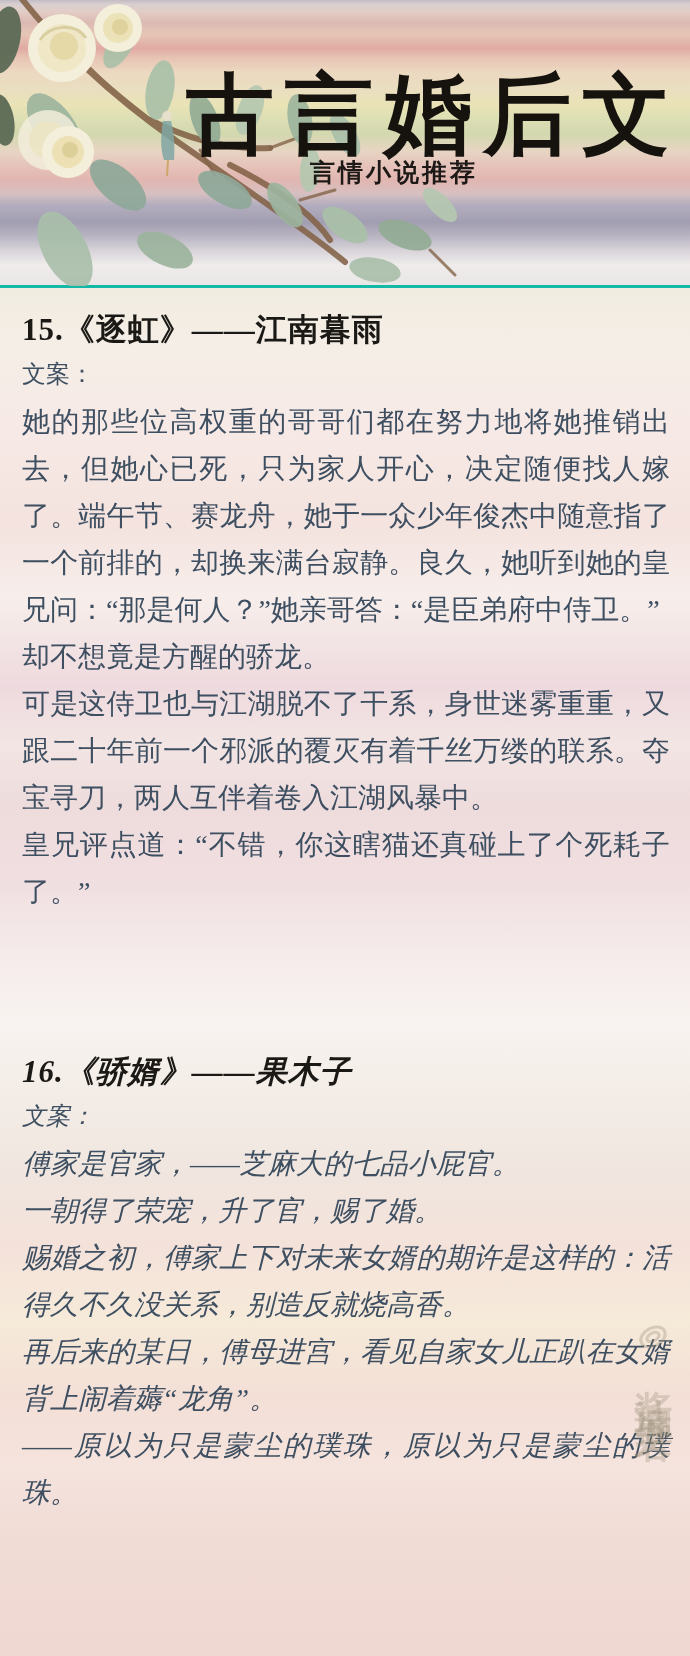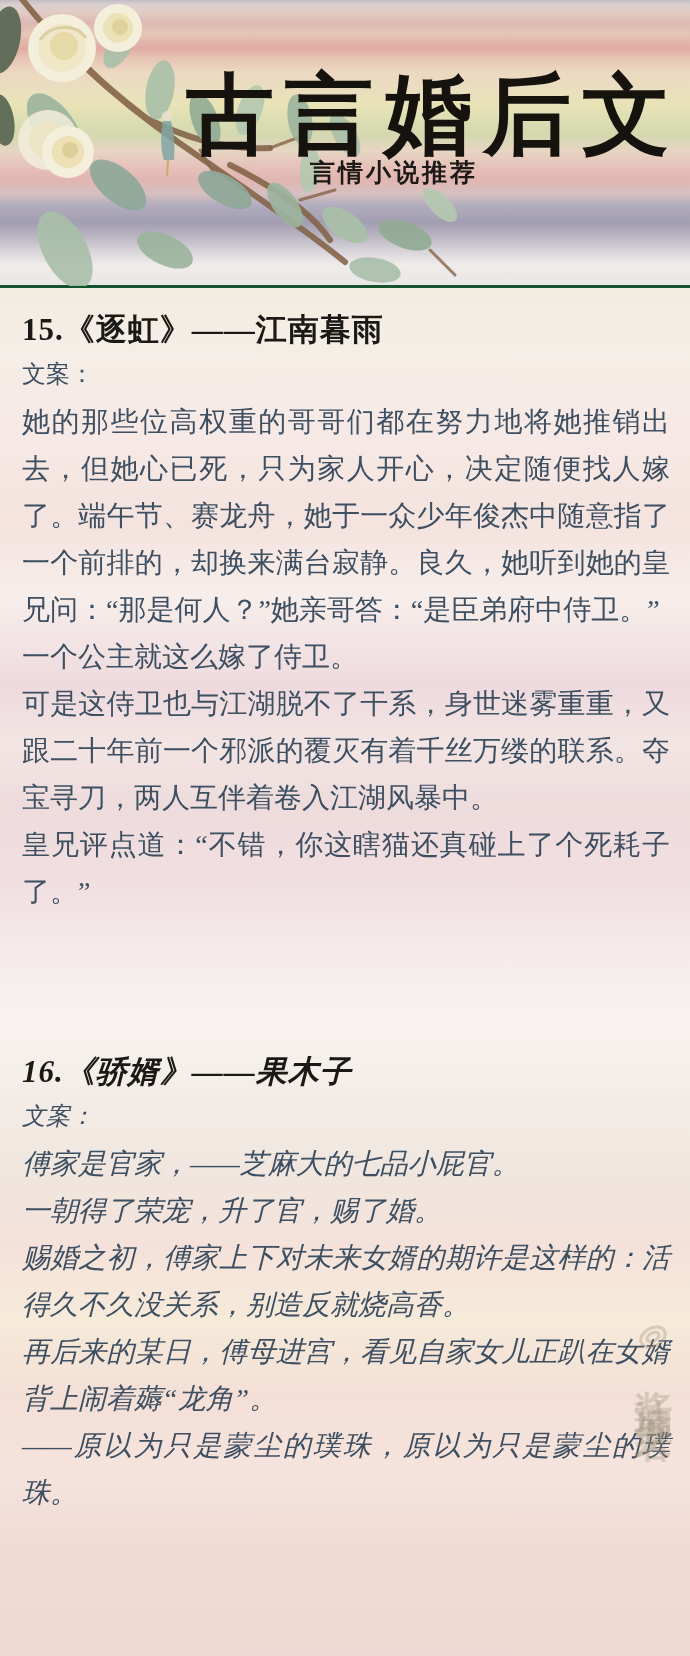--- a/index.html
+++ b/index.html
@@ -3,21 +3,21 @@
 <meta charset="utf-8">
 <style>
   html,body { margin:0; padding:0; background:#777; }
   .page {
     position:relative; width:690px; height:1656px; overflow:hidden;
     font-family:"Liberation Serif","DejaVu Serif",serif;
     background:#f5ebe6;
   }
   
   .header { position:relative; height:288px; box-sizing:border-box;
-    border-bottom:3px solid #14532d; }
+    border-bottom:3px solid #14b8a6; }
   .stripes { position:absolute; inset:0;
     background:linear-gradient(180deg,
       #c2bcc2 0%, #d8cfd0 1.5%, #e2cdc6 4%, #dcb9b3 8%,
       #e5c6b6 12%, #e0aaa3 17%, #e6c2b2 20%, #ecd8c1 25%,
       #eadec0 31%, #e9e3b6 37%, #dcdeb4 42%, #d3d8ae 47%,
       #e7d5c3 53%, #e6c3bb 58%, #e1b6b1 63%, #d7c0c1 68%,
       #b2adbe 72%, #a29eb1 78%, #bab5c2 83%, #d8d4d9 88%,
       #efeceb 93%, #e9e6e6 100%);
   }
   .flowers { position:absolute; left:0; top:0; }
@@ -146,21 +146,21 @@
     <div class="subtitle">言情小说推荐</div>
   </header>
 
   <main class="content">
 
     <section>
       <h2 class="book-heading">15.《逐虹》——江南暮雨</h2>
       <div class="copy-label">文案：</div>
       <div class="paras">
         <p>她的那些位高权重的哥哥们都在努力地将她推销出去，但她心已死，只为家人开心，决定随便找人嫁了。端午节、赛龙舟，她于一众少年俊杰中随意指了一个前排的，却换来满台寂静。良久，她听到她的皇兄问：“那是何人？”她亲哥答：“是臣弟府中侍卫。”</p>
-        <p>一个公主就这么嫁了侍卫。</p>
+        <p>却不想竟是方醒的骄龙。</p>
         <p>可是这侍卫也与江湖脱不了干系，身世迷雾重重，又跟二十年前一个邪派的覆灭有着千丝万缕的联系。夺宝寻刀，两人互伴着卷入江湖风暴中。</p>
         <p>皇兄评点道：“不错，你这瞎猫还真碰上了个死耗子了。”</p>
       </div>
     </section>
 
     <section class="second">
       <h2 class="book-heading">16.《骄婿》——果木子</h2>
       <div class="copy-label">文案：</div>
       <div class="paras">
         <p>傅家是官家，——芝麻大的七品小屁官。</p>

